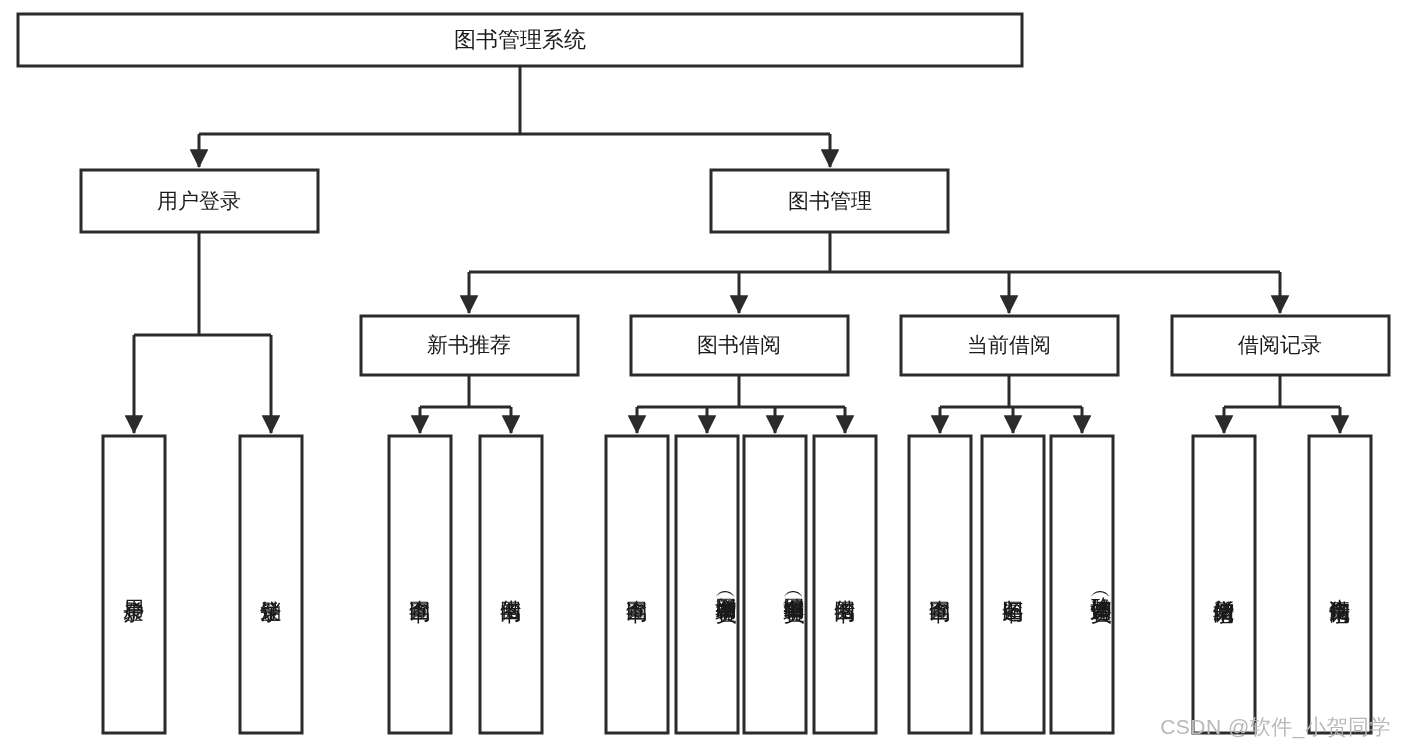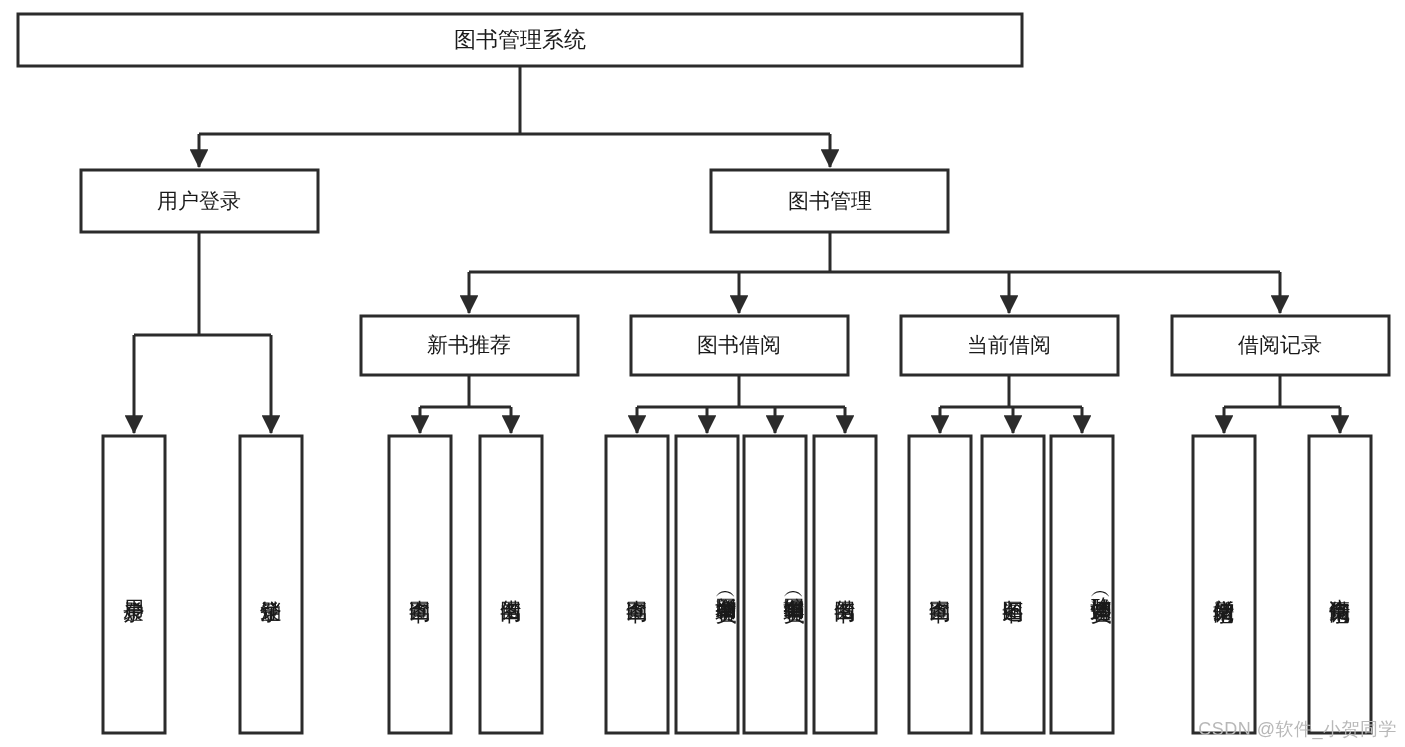--- a/index.html
+++ b/index.html
@@ -64,24 +64,24 @@
     font-family: "Liberation Sans", sans-serif;
     font-size: 21px;
     line-height: 1.12;
     color: #1a1a1a;
     letter-spacing: 1px;
     white-space: nowrap;
     pointer-events: none;
   }
   #watermark {
     position: absolute;
-    right: 8px;
+    right: 14px;
     bottom: 6px;
     font-family: "Liberation Sans", sans-serif;
-    font-size: 18px;
+    font-size: 21px;
     color: #b8b8b8;
     letter-spacing: 0.5px;
     white-space: nowrap;
   }
 </style>
 </head>
 <body>
 
 <div id="diagram-root">
 

